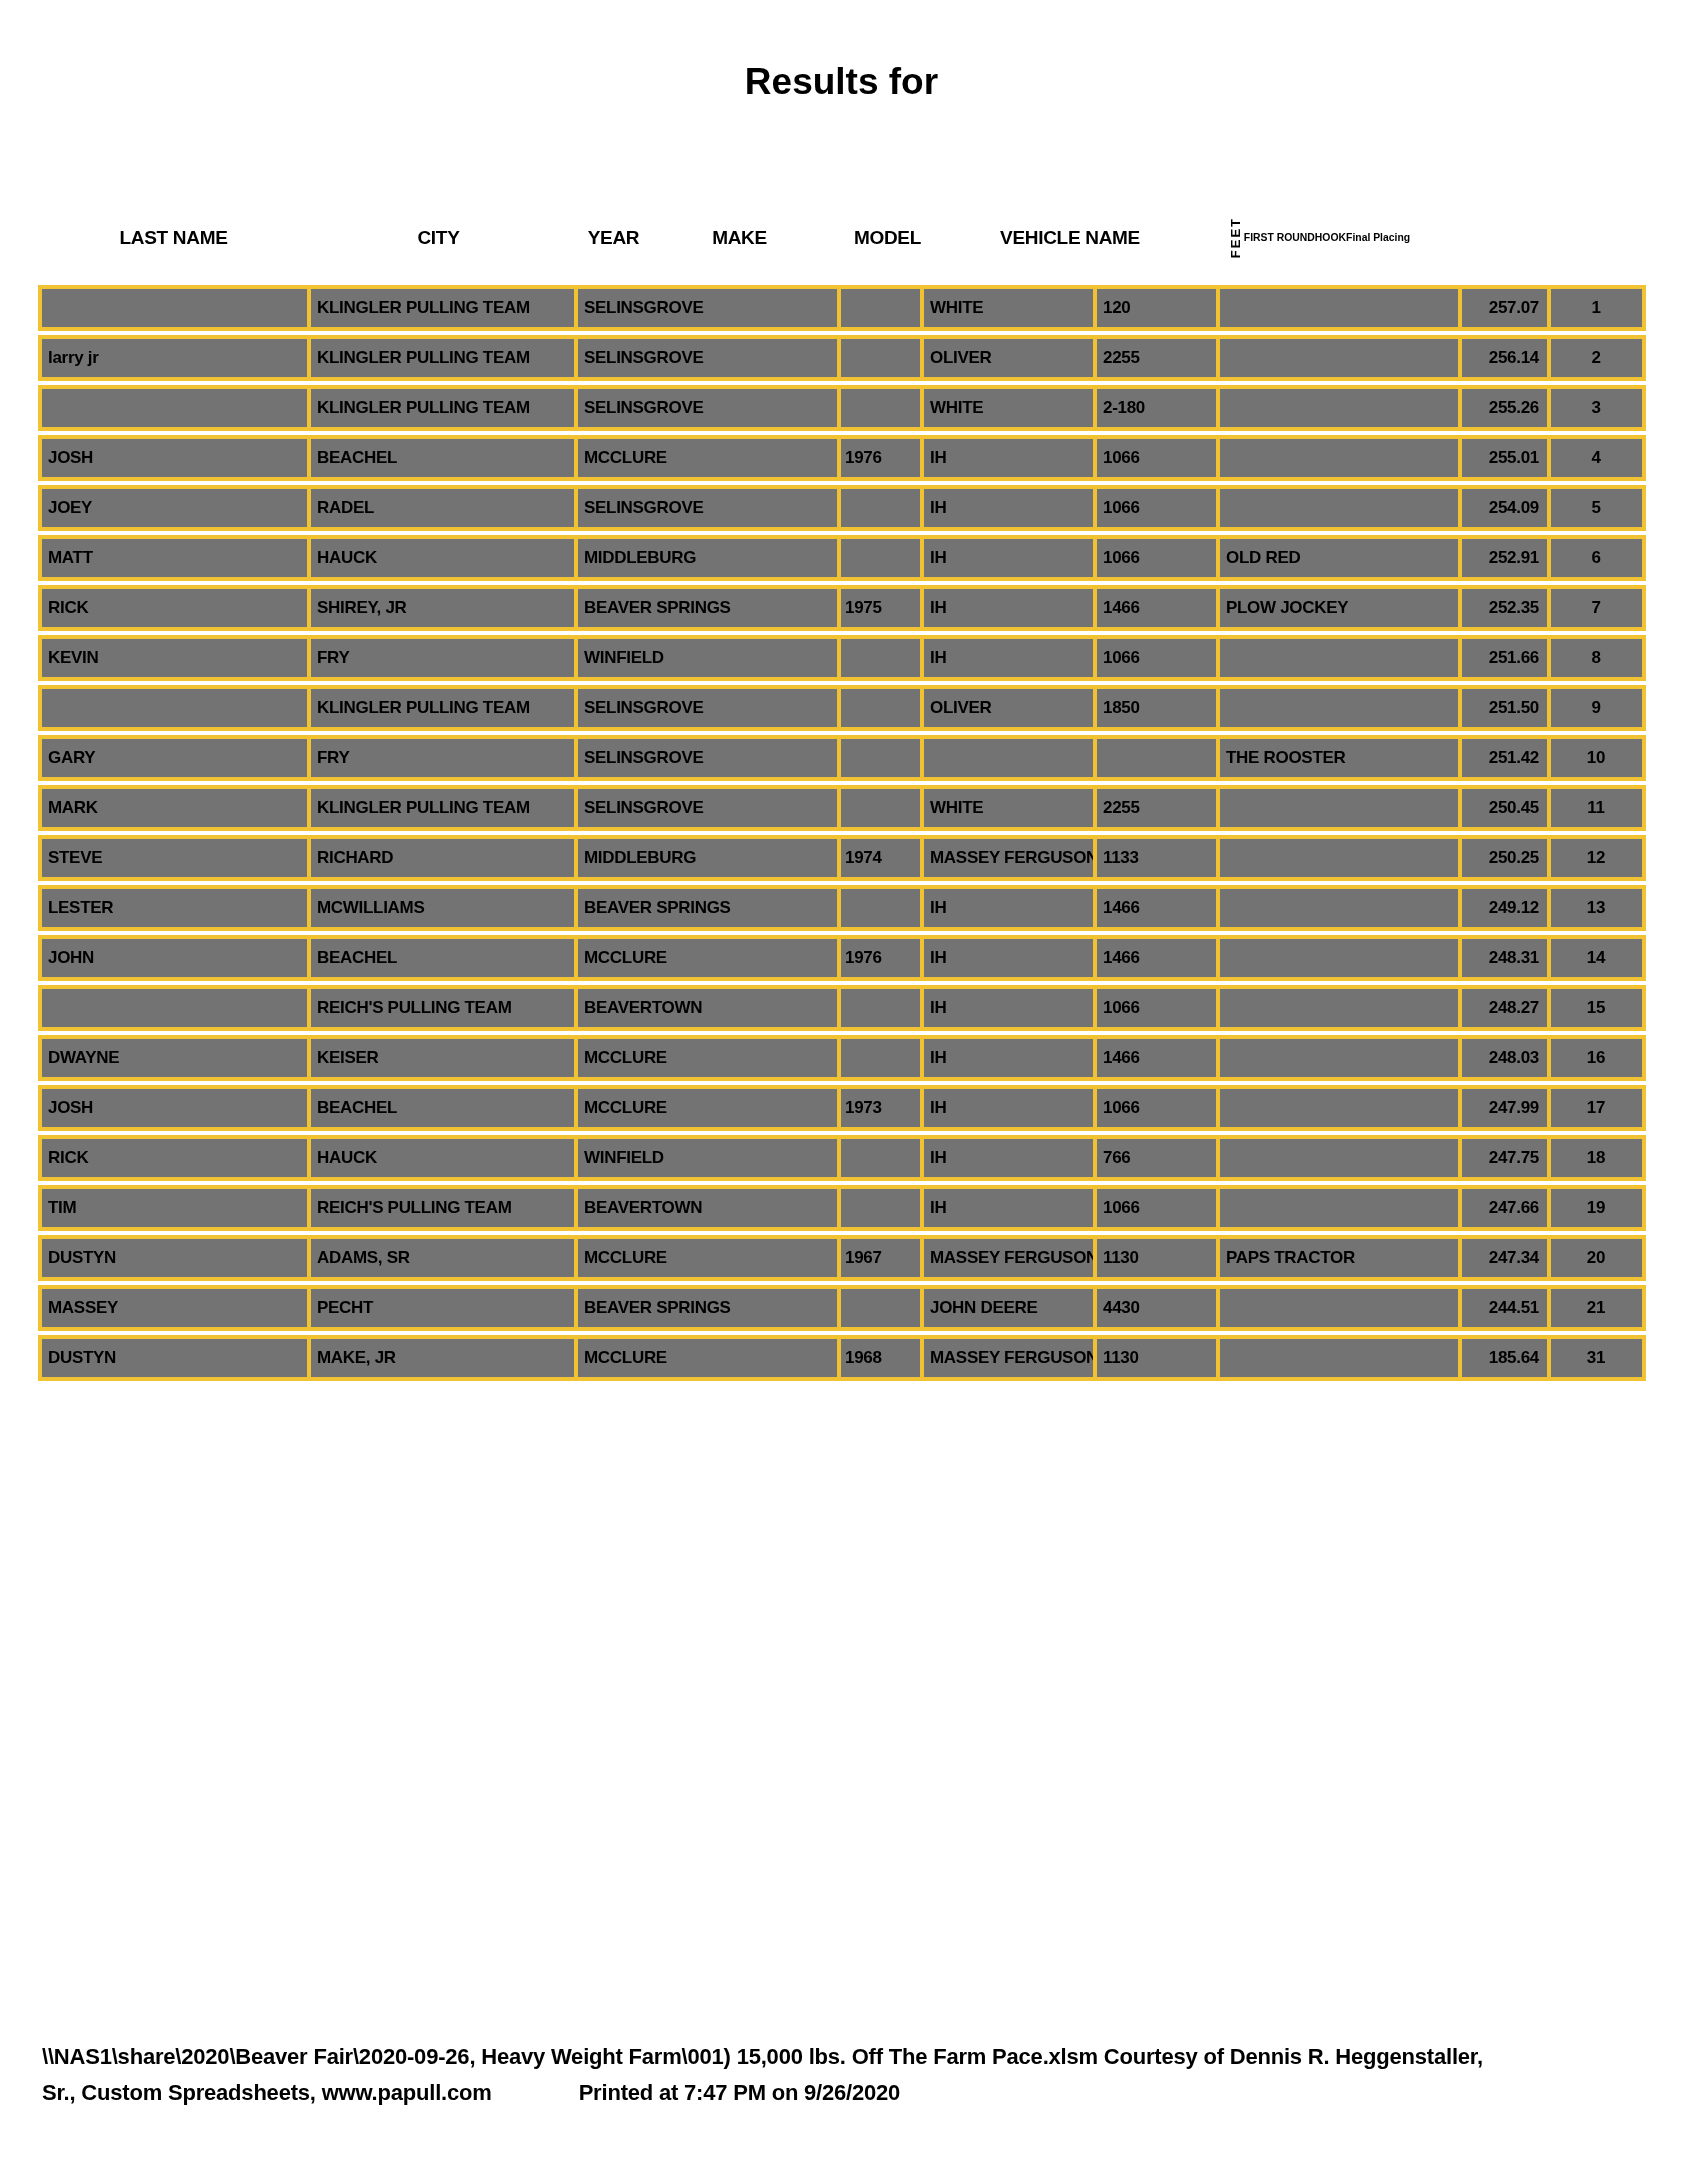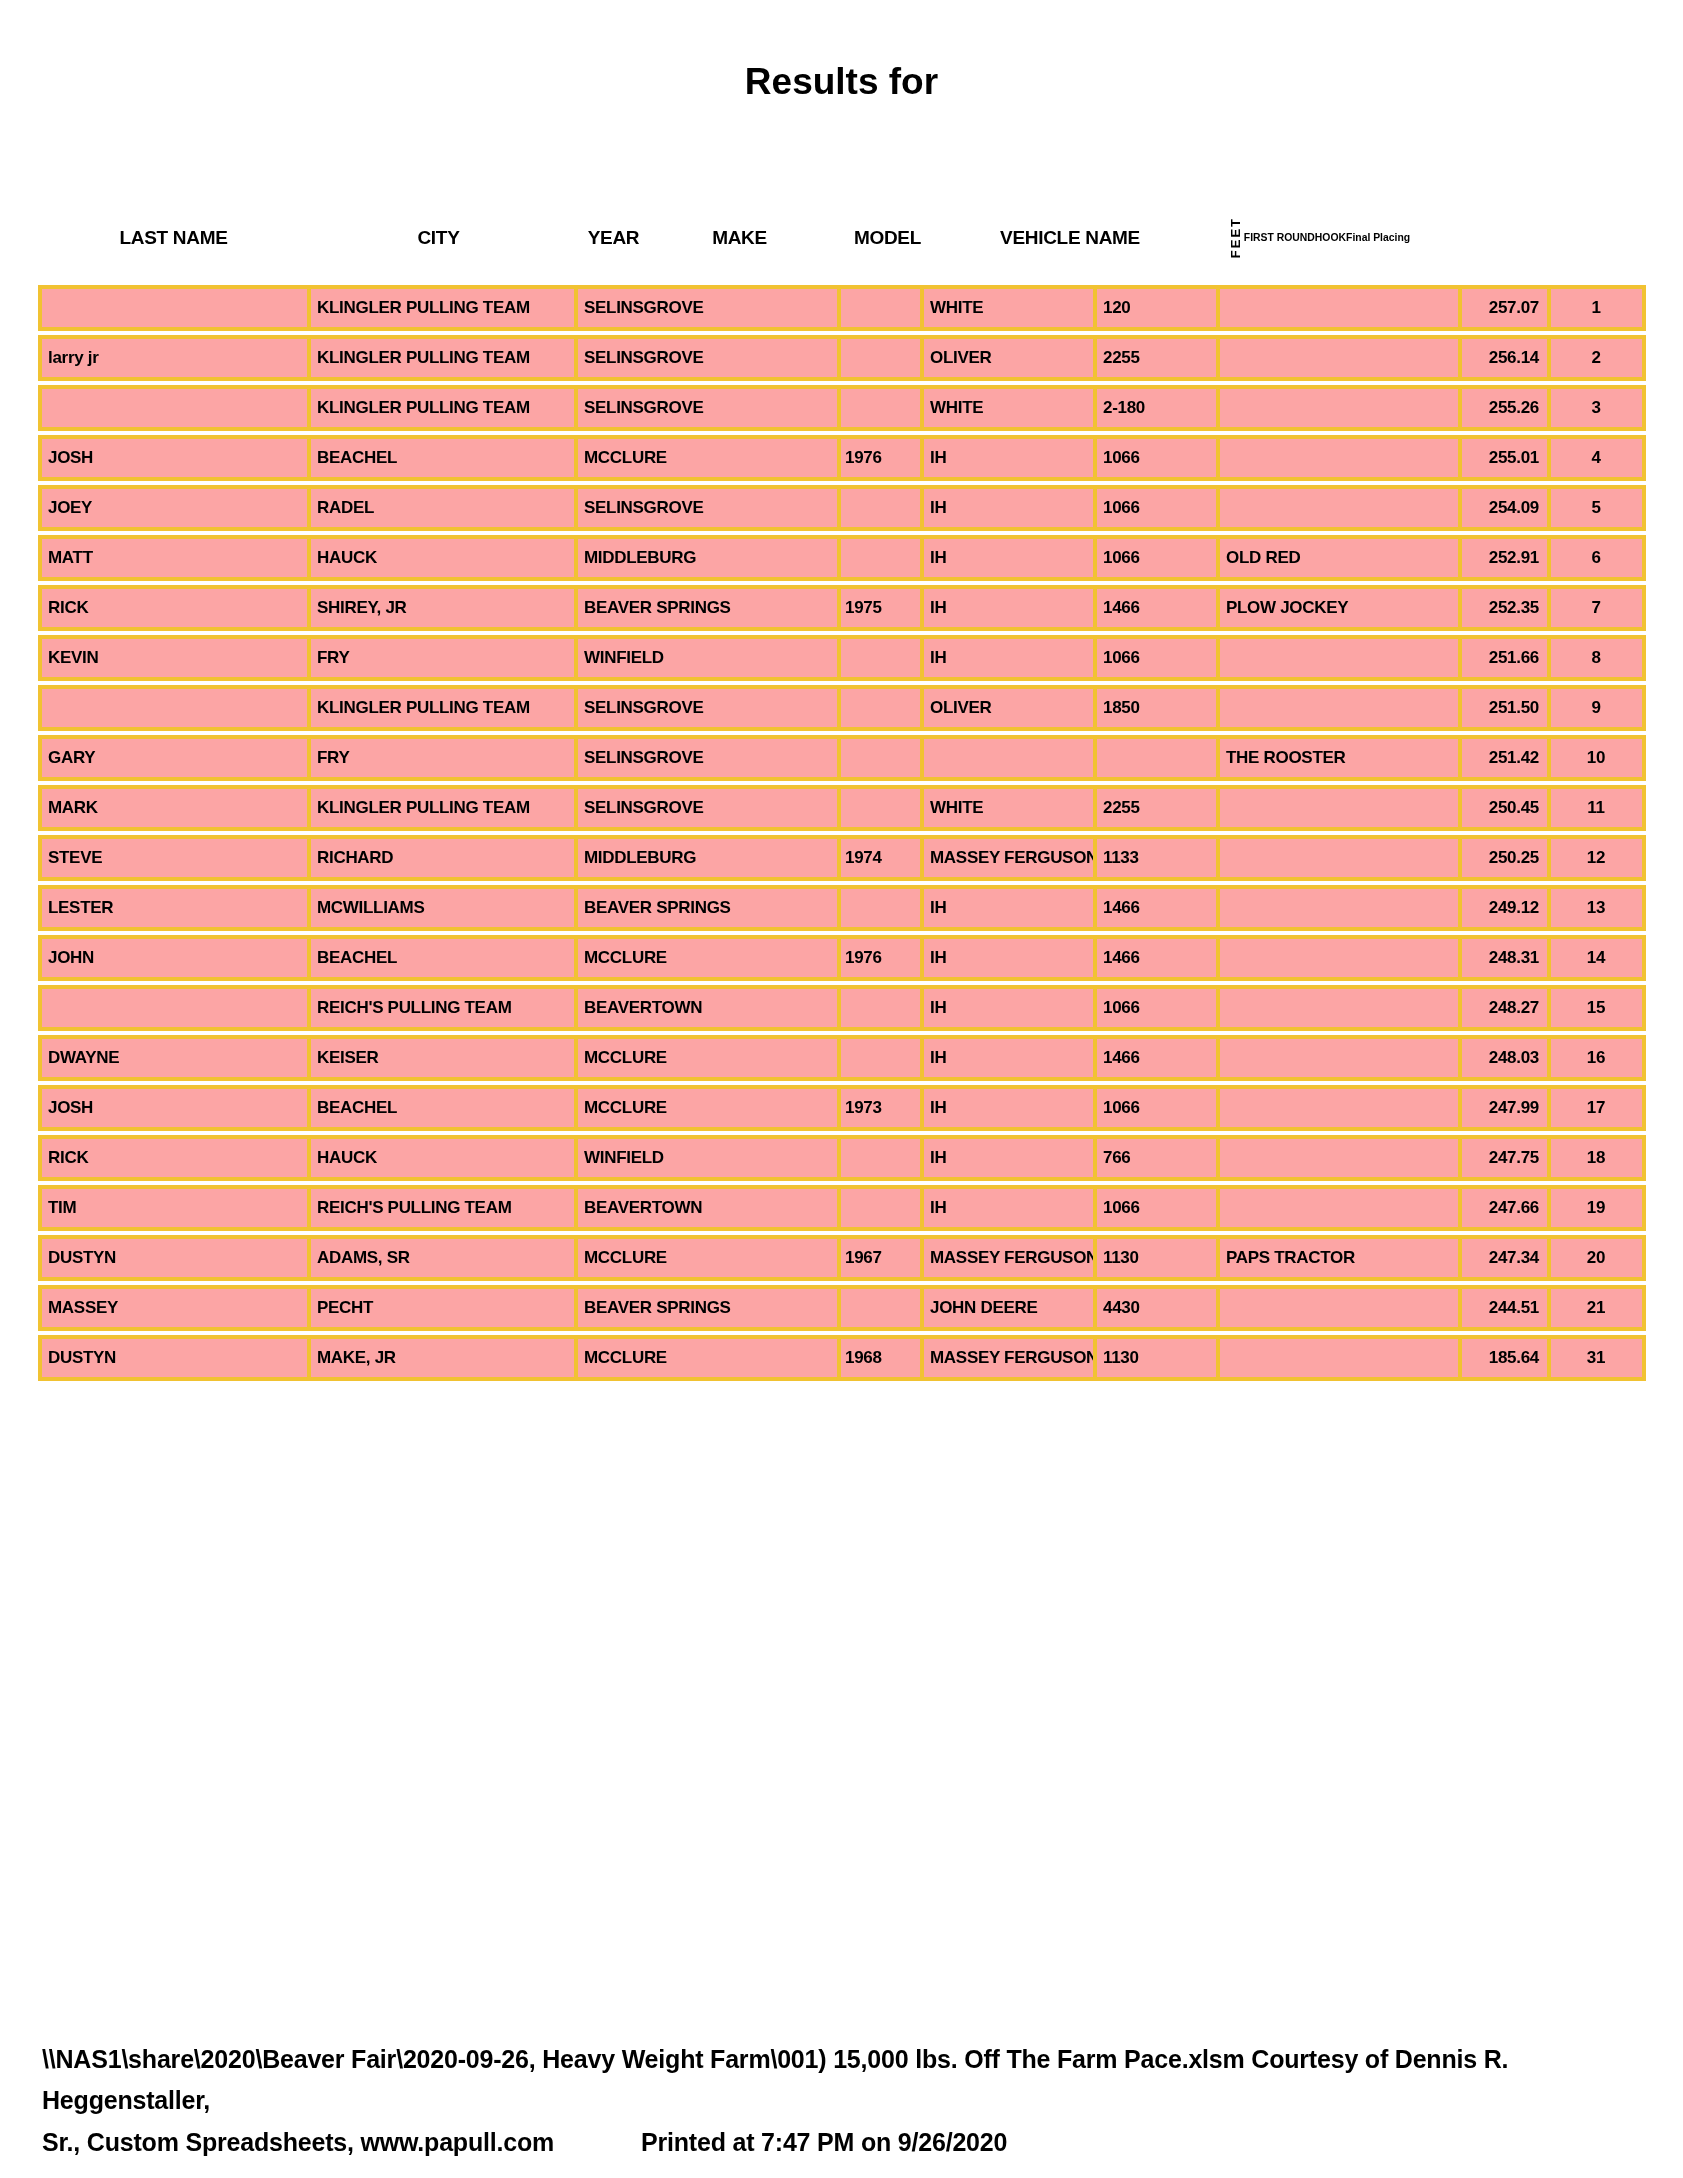--- a/index.html
+++ b/index.html
@@ -38,21 +38,21 @@
   .hcell.feet-h span {
     writing-mode:vertical-rl; transform:rotate(180deg);
     font-size:13px; letter-spacing:2px;
   }
   .hcell.hook-h { flex-direction:row; justify-content:center; line-height:1.3; }
   .hcell.hook-h span { font-size:10.4px; letter-spacing:0; white-space:nowrap; }
   
   .table-body { position:absolute; left:38px; top:285px; width:1608px; }
   .trow {
     display:flex; width:1608px; height:46px; box-sizing:border-box;
-    border:4px solid var(--gold); margin-bottom:4px; background:#fca5a5;
+    border:4px solid var(--gold); margin-bottom:4px; background:#737373;
   }
   .cell {
     box-sizing:border-box; border-right:4px solid var(--gold);
     display:flex; align-items:center;
     font-weight:bold; font-size:17px; letter-spacing:-0.3px;
     padding-left:6px; overflow:hidden; white-space:nowrap;
   }
   .cell:last-child { border-right:none; }
   
   .c0 { width:269px; }
@@ -62,21 +62,21 @@
   .c4 { width:173px; }
   .c5 { width:123px; }
   .c6 { width:242px; }
   .c7 { width:89px; }
   .c8 { width:90px; }
   .cell.c7 { justify-content:flex-end; padding-right:8px; padding-left:0; }
   .cell.c8 { justify-content:center; padding-left:0; }
   
   .footer {
     position:absolute; left:42px; top:2039px; width:1604px;
-    font-weight:bold; font-size:25px;
+    font-weight:bold; font-size:22px;
   }
   .footer .fline { line-height:1.65; letter-spacing:-0.2px; }
   .printed { margin-left:87px; }
 </style>
 </head>
 <body>
 
 <div class="page" style="--gold: #F1C232;">
 
   <div class="title1">Results for</div>

